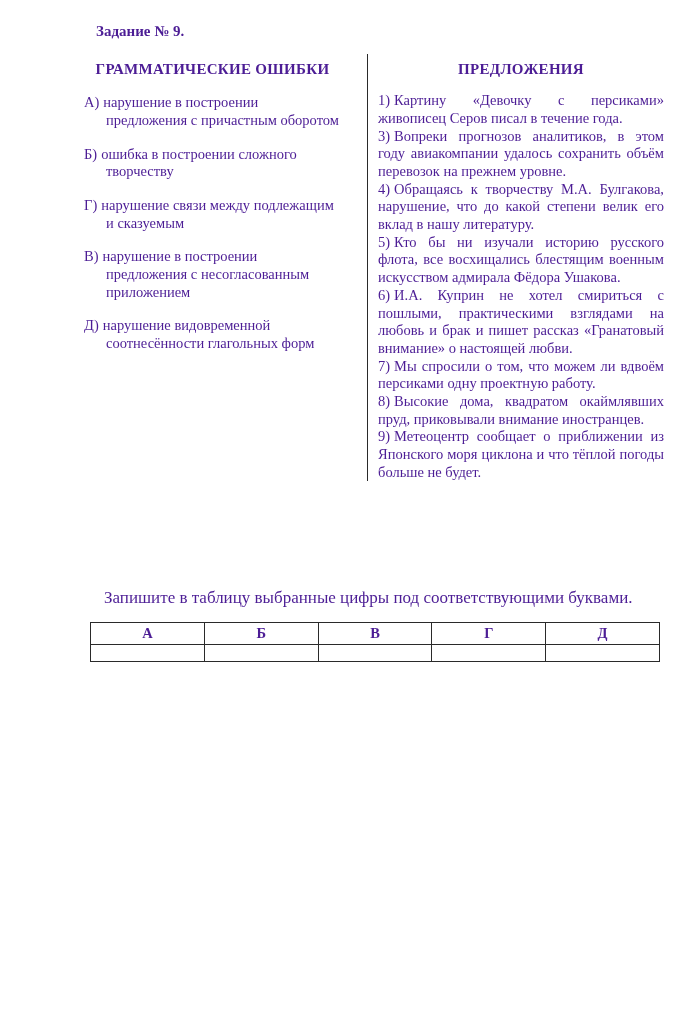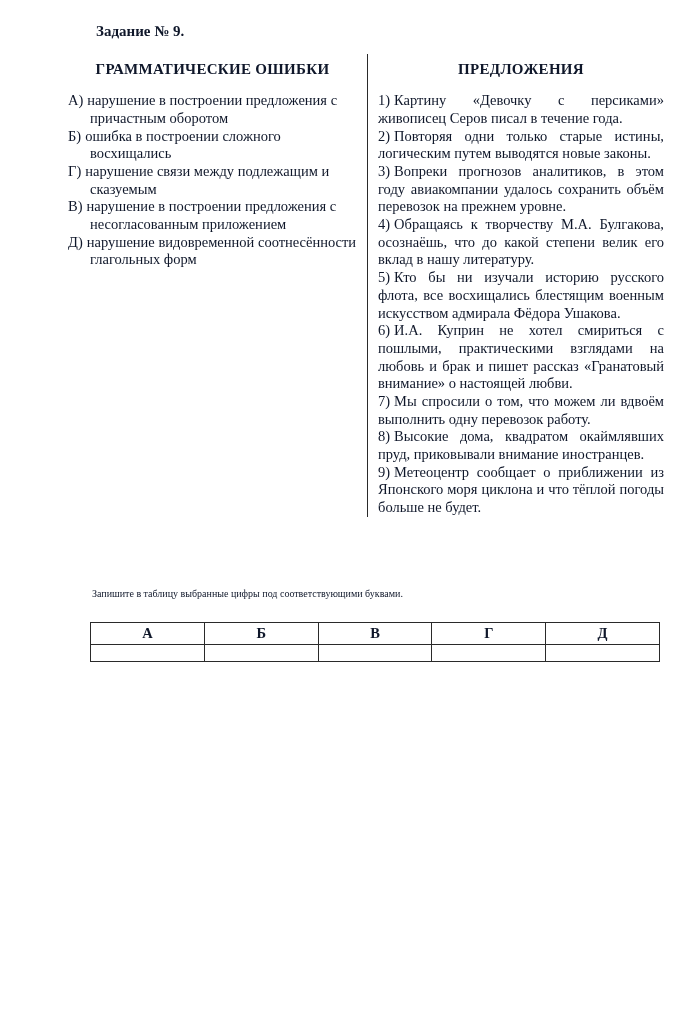--- a/index.html
+++ b/index.html
@@ -5,21 +5,21 @@
   html, body {
     margin: 0;
     padding: 0;
     background: #ffffff;
   }
   .page {
     position: relative;
     width: 698px;
     height: 952px;
     background: #ffffff;
-    color: #0f172a;
+    color: #4c1d95;
     font-family: "Liberation Serif", "DejaVu Serif", serif;
     font-size: 14.5px;
     line-height: 1.22;
     overflow: hidden;
   }
   .task-title {
     position: absolute;
     left: 96px;
     top: 22px;
     font-size: 15px;
@@ -49,38 +49,38 @@
   .col-header {
     margin: 6px 0 14px 0;
     text-align: center;
     font-size: 15px;
     font-weight: bold;
     letter-spacing: 0.3px;
   }
   .err-item {
     padding-left: 22px;
     text-indent: -22px;
-    margin: 0;
+    margin: 16px;
   }
   .err-label {
     margin-right: 4px;
   }
   .sentence {
     margin: 0;
     text-align: justify;
   }
   .s-num {
     margin-right: 4px;
   }
   .instruction {
     position: absolute;
-    left: 92px;
+    left: 104px;
     top: 588px;
     margin: 0;
-    font-size: 10px;
+    font-size: 17px;
   }
   .answer-table {
     position: absolute;
     left: 90px;
     top: 622px;
     width: 570px;
     border-collapse: collapse;
     table-layout: fixed;
   }
   .answer-table th,
@@ -116,56 +116,53 @@
 
   <div class="columns">
 
     <div class="col-left">
       <div class="col-header">ГРАММАТИЧЕСКИЕ ОШИБКИ</div>
 
       <p class="err-item">
         <span class="err-label">А)</span><span class="err-text">нарушение в построении предложения с причастным оборотом</span>
       </p>
       <p class="err-item">
-        <span class="err-label">Б)</span><span class="err-text">ошибка в построении сложного восхищались</span>
+        <span class="err-label">Б)</span><span class="err-text">ошибка в построении сложного творчеству</span>
       </p>
       <p class="err-item">
         <span class="err-label">Г)</span><span class="err-text">нарушение связи между подлежащим и сказуемым</span>
       </p>
       <p class="err-item">
         <span class="err-label">В)</span><span class="err-text">нарушение в построении предложения с несогласованным приложением</span>
       </p>
       <p class="err-item">
         <span class="err-label">Д)</span><span class="err-text">нарушение видовременной соотнесённости глагольных форм</span>
       </p>
     </div>
 
     <div class="col-right">
       <div class="col-header">ПРЕДЛОЖЕНИЯ</div>
 
       <p class="sentence">
         <span class="s-num">1)</span><span class="s-text">Картину «Девочку с персиками» живописец Серов писал в течение года.</span>
       </p>
       <p class="sentence">
-        <span class="s-num">2)</span><span class="s-text">Повторяя одни только старые истины, логическим путем выводятся новые законы.</span>
-      </p>
-      <p class="sentence">
         <span class="s-num">3)</span><span class="s-text">Вопреки прогнозов аналитиков, в этом году авиакомпании удалось сохранить объём перевозок на прежнем уровне.</span>
       </p>
       <p class="sentence">
-        <span class="s-num">4)</span><span class="s-text">Обращаясь к творчеству М.А. Булгакова, осознаёшь, что до какой степени велик его вклад в нашу литературу.</span>
+        <span class="s-num">4)</span><span class="s-text">Обращаясь к творчеству М.А. Булгакова, нарушение, что до какой степени велик его вклад в нашу литературу.</span>
       </p>
       <p class="sentence">
         <span class="s-num">5)</span><span class="s-text">Кто бы ни изучали историю русского флота, все восхищались блестящим военным искусством адмирала Фёдора Ушакова.</span>
       </p>
       <p class="sentence">
         <span class="s-num">6)</span><span class="s-text">И.А. Куприн не хотел смириться с пошлыми, практическими взглядами на любовь и брак и пишет рассказ «Гранатовый внимание» о настоящей любви.</span>
       </p>
       <p class="sentence">
-        <span class="s-num">7)</span><span class="s-text">Мы спросили о том, что можем ли вдвоём выполнить одну перевозок работу.</span>
+        <span class="s-num">7)</span><span class="s-text">Мы спросили о том, что можем ли вдвоём персиками одну проектную работу.</span>
       </p>
       <p class="sentence">
         <span class="s-num">8)</span><span class="s-text">Высокие дома, квадратом окаймлявших пруд, приковывали внимание иностранцев.</span>
       </p>
       <p class="sentence">
         <span class="s-num">9)</span><span class="s-text">Метеоцентр сообщает о приближении из Японского моря циклона и что тёплой погоды больше не будет.</span>
       </p>
     </div>
 
   </div>

